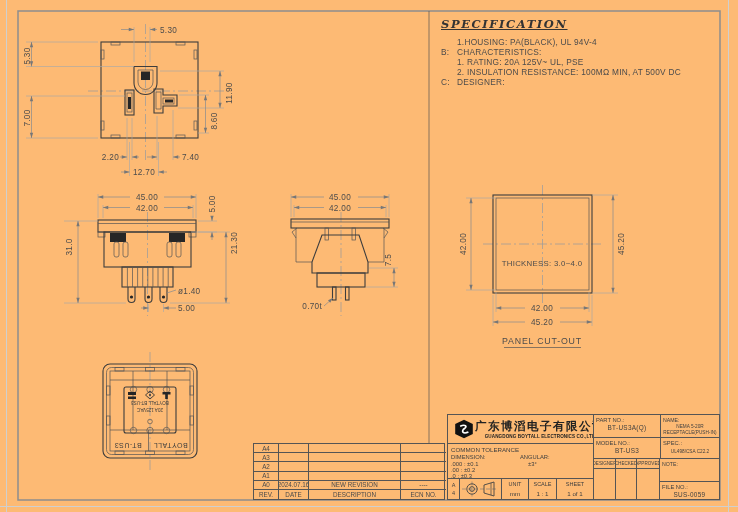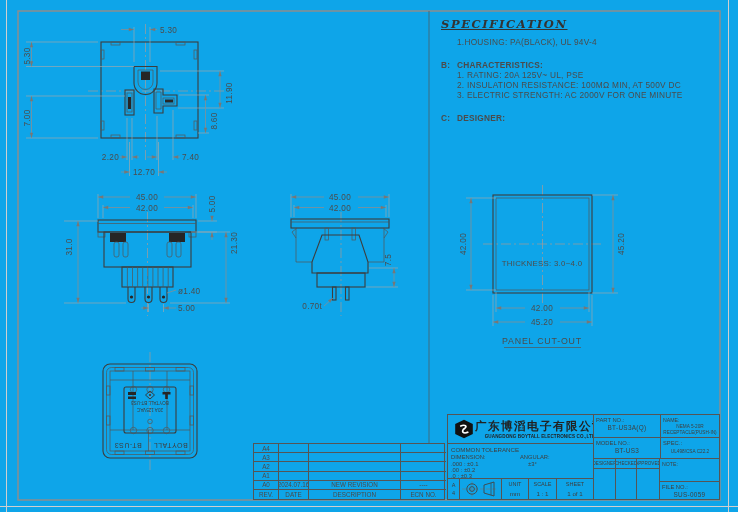--- a/index.html
+++ b/index.html
@@ -1,16 +1,16 @@
 <!DOCTYPE html>
 <html><head>
 <meta charset="utf-8">
 <style>
   html,body{margin:0;padding:0;background:#fdfdfd;}
-  #page{position:relative;width:738px;height:512px;background:#0ea5e9;overflow:hidden;
+  #page{position:relative;width:738px;height:512px;background:#fdba74;overflow:hidden;
         font-family:"Liberation Sans",sans-serif;}
   svg{position:absolute;left:0;top:0;}
   
   .geo{fill:none;stroke:#3d3d3d;stroke-width:1.1;}
   .geo2{fill:none;stroke:#555;stroke-width:0.7;}
   .dk{fill:#262626;stroke:none;}
   .dim{stroke:#8e8e8e;stroke-width:0.75;fill:none;}
   .ext{stroke:#a8a8a8;stroke-width:0.65;fill:none;}
   .cl{stroke:#9c9c9c;stroke-width:0.75;fill:none;stroke-dasharray:10 3 2 3;}
   .frame{fill:none;stroke:#8d8d8d;stroke-width:1.5;}
@@ -18,21 +18,21 @@
   text.d{font:8.2px "Liberation Sans",sans-serif;fill:#4c4c4c;letter-spacing:0.3px;}
   text.d9{font:8.8px "Liberation Sans",sans-serif;fill:#4c4c4c;letter-spacing:0.8px;}
   text.thk{font:7.8px "Liberation Sans",sans-serif;fill:#4c4c4c;letter-spacing:0.3px;}
   text.bv7{font:7px "Liberation Sans",sans-serif;fill:#3d3d3d;letter-spacing:0.5px;}
   text.bv4{font:4.6px "Liberation Sans",sans-serif;fill:#3d3d3d;}
   
   .spec{position:absolute;left:441px;top:19px;width:280px;font:8.3px/10px "Liberation Sans",sans-serif;
         letter-spacing:0.25px;color:#4b4b4b;}
   .spec-title{font-family:"DejaVu Serif","Liberation Serif",serif;font-style:italic;font-weight:bold;
         font-size:11.5px;letter-spacing:1.6px;color:#333;text-decoration:underline;margin:0 0 8px 0;}
-  .spec-sec{margin-top:13px;font-weight:bold;}
+  .spec-sec{margin-top:0;}
   .spec-lbl{display:inline-block;width:16px;}
   .spec-sub{padding-left:16px;}
   
   .rev{position:absolute;left:253px;top:443px;width:192px;height:57px;display:grid;
        grid-template-columns:25px 30px 92px 45px;grid-template-rows:repeat(6,1fr);
        border:1px solid #555;box-sizing:border-box;font:6.3px "Liberation Sans",sans-serif;color:#4a4a4a;}
   .rev>div{border-right:1px solid #555;border-bottom:1px solid #555;display:flex;align-items:center;
        justify-content:center;overflow:hidden;white-space:nowrap;}
   .rev>div:nth-child(4n){border-right:none;}
   .rev>div:nth-child(n+21){border-bottom:none;}
@@ -320,21 +320,20 @@
     <text class="bv7" text-anchor="middle" transform="rotate(180 170.5 441)" x="170.5" y="439">BOYTALL</text>
   </g>
 </svg>
 
 <div class="spec">
   <div class="spec-title">SPECIFICATION</div>
   <div class="spec-sub">1.HOUSING: PA(BLACK), UL 94V-4</div>
   <div class="spec-sec"><span class="spec-lbl">B:</span><span>CHARACTERISTICS:</span></div>
   <div class="spec-sub">1. RATING: 20A 125V~ UL, PSE</div>
   <div class="spec-sub">2. INSULATION RESISTANCE: 100MΩ MIN, AT 500V DC</div>
-  <div class="spec-sub">3. ELECTRIC STRENGTH: AC 2000V FOR ONE MINUTE</div>
   <div class="spec-sec"><span class="spec-lbl">C:</span><span>DESIGNER:</span></div>
 </div>
 
 <div class="rev">
   <div>A4</div>
   <div></div>
   <div></div>
   <div></div>
   <div>A3</div>
   <div></div>

